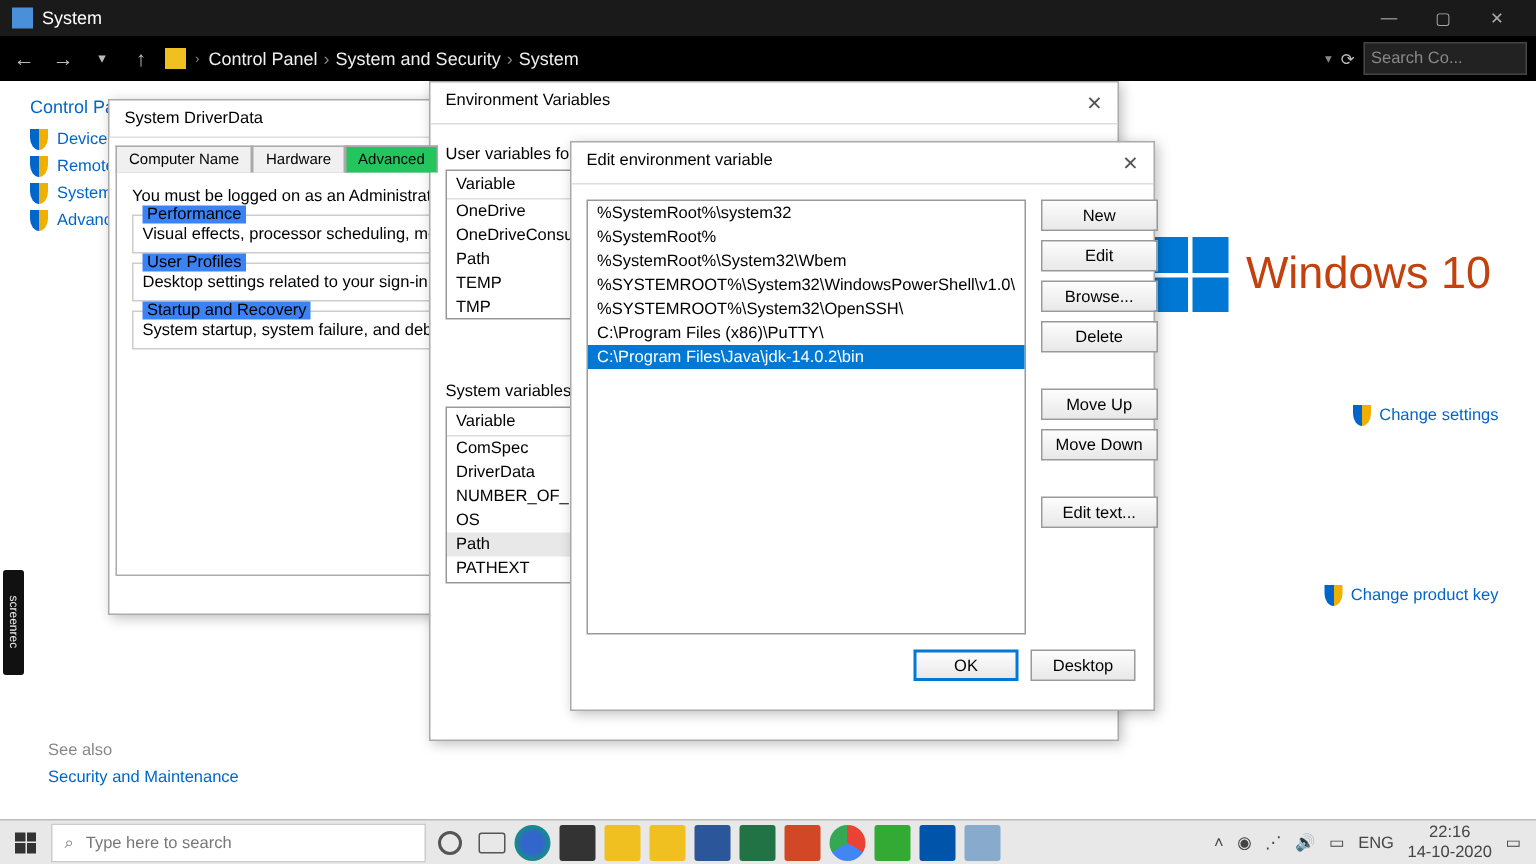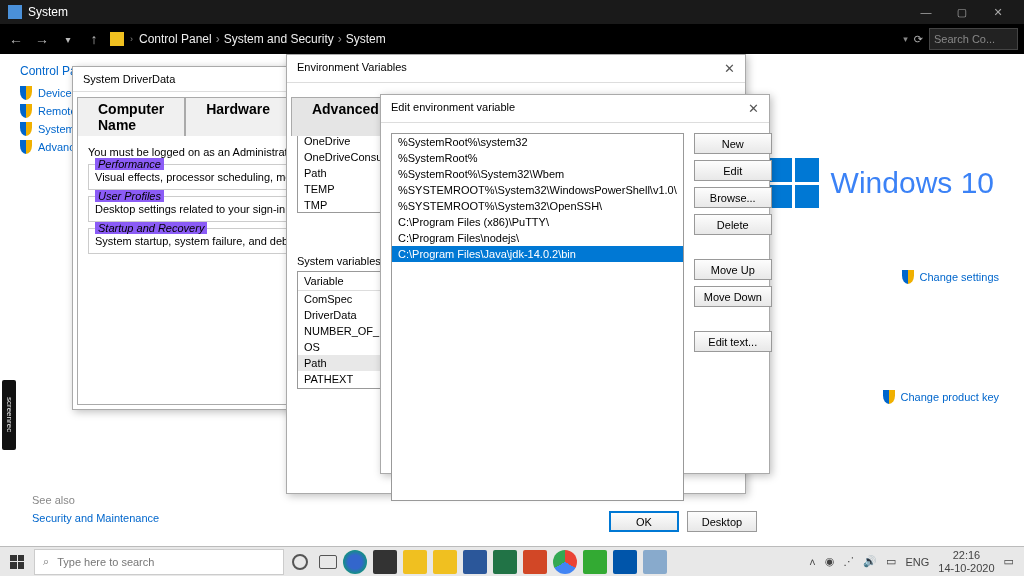--- a/index.html
+++ b/index.html
@@ -8,57 +8,57 @@
 .titlebar .ticon{width:14px;height:14px;background:#4a90d9;margin-right:6px;}
 .titlebar .ttitle{flex:1;font-size:12px;}
 .titlebar .tbtn{width:36px;height:24px;display:flex;align-items:center;justify-content:center;color:#aaa;}
 .navbar{height:30px;background:#000;color:#fff;display:flex;align-items:center;padding:0 6px;gap:6px;}
 .navbar .arrow{width:20px;text-align:center;color:#bbb;font-size:14px;}
 .navbar .upicon{width:14px;height:14px;background:#f0c020;display:inline-block;}
 .navbar .crumb{display:flex;align-items:center;gap:4px;color:#eee;}
 .navbar .crumb span{font-size:12px;}
 .navbar .sep{color:#888;font-size:9px;}
 .navbar .spacer{flex:1;}
-.navbar .search{width:89px;height:22px;background:#222;border:1px solid #444;color:#888;padding:0 4px;display:flex;align-items:center;}
+.navbar .search{width:109px;height:22px;background:#222;border:1px solid #444;color:#888;padding:0 4px;display:flex;align-items:center;}
 .content{position:absolute;top:54px;left:0;right:0;bottom:30px;background:#fff;padding:10px 20px;}
 .leftcol{width:120px;}
 .cphead{color:#0066cc;font-size:12px;margin-bottom:8px;}
 .sideitem{display:flex;align-items:center;gap:6px;color:#0066cc;margin:4px 0;font-size:11px;}
 .shield{width:12px;height:14px;background:linear-gradient(90deg,#0066cc 50%,#f0b000 50%);border-radius:0 0 50% 50%/0 0 60% 60%;display:inline-block;}
 .brand{position:absolute;top:104px;right:30px;display:flex;align-items:center;gap:12px;}
 .winlogo{width:50px;height:50px;display:grid;grid-template-columns:1fr 1fr;grid-template-rows:1fr 1fr;gap:3px;}
 .winlogo div{background:#0078d4;}
-.brandtxt{color:#3b82f6;font-size:30px;font-weight:300;}
+.brandtxt{color:#c2410c;font-size:30px;font-weight:300;}
 .actionlink{position:absolute;right:25px;display:flex;align-items:center;gap:6px;color:#0066cc;font-size:11px;margin-left:18px;}
 .seealso{position:absolute;bottom:52px;left:20px;font-size:11px;margin-left:12px;}
 .seealso .hdr{color:#888;margin-bottom:6px;}
 .seealso .lnk{color:#0066cc;}
 .dialog{position:absolute;background:#fff;border:1px solid #aaa;box-shadow:2px 2px 8px rgba(0,0,0,0.25);}
 .dialog .dtitle{padding:6px 10px;font-size:12px;border-bottom:1px solid #ddd;display:flex;}
 .dialog .dclose{margin-left:auto;color:#555;font-size:13px;}
 #sysprops{top:66px;left:72px;width:370px;height:344px;}
 #sysprops .tabs{display:flex;gap:0;padding:4px 4px 0;background:#fff;}
-#sysprops .tab{padding:3px 20px;border:1px solid #aaa;border-bottom:none;background:#f0f0f0;font-size:14px;position:relative;top:1px;font-weight:bold;}
-#sysprops .tab.active{background:#e5e5e5;z-index:2;}
+#sysprops .tab{padding:3px 8px;border:1px solid #aaa;border-bottom:none;background:#f0f0f0;font-size:10px;position:relative;top:1px;}
+#sysprops .tab.active{background:#22c55e;z-index:2;}
 #sysprops .tabbody{border:1px solid #aaa;margin:0 4px 4px;padding:10px;height:270px;}
 #sysprops .grp{border:1px solid #ccc;margin:6px 0;padding:6px;position:relative;}
-#sysprops .grplbl{position:absolute;top:-7px;left:6px;background:#8b5cf6;padding:0 3px;font-size:11px;font-style:italic;}
+#sysprops .grplbl{position:absolute;top:-7px;left:6px;background:#3b82f6;padding:0 3px;font-size:11px;}
 #sysprops .note{font-size:11px;margin-bottom:6px;}
 #sysprops .btnbar{display:flex;justify-content:flex-end;gap:6px;padding:6px;}
 .wbtn{min-width:70px;height:21px;border:1px solid #999;background:linear-gradient(#fdfdfd,#e8e8e8);font-size:11px;display:flex;align-items:center;justify-content:center;}
 #envvars{top:54px;left:286px;width:460px;height:440px;}
 #envvars .body{padding:10px;}
 #envvars .sect{font-size:11px;margin:4px 0;}
 #envvars .listbox{border:1px solid #999;height:100px;margin:4px 0 8px;background:#fff;overflow:hidden;}
 #envvars .lhdr{background:#fff;border-bottom:1px solid #ddd;padding:3px 6px;font-size:11px;}
 #envvars .lrow{padding:2px 6px;font-size:11px;}
 #envvars .lrow.sel{background:#e8e8e8;}
 #editenv{top:94px;left:380px;width:390px;height:380px;z-index:10;}
 #editenv .body{padding:10px;display:flex;gap:10px;}
-#editenv .pathlist{flex:1;border:1px solid #999;height:368px;background:#fff;}
+#editenv .pathlist{flex:1;border:1px solid #999;height:290px;background:#fff;}
 #editenv .prow{padding:2px 6px;font-size:11px;white-space:nowrap;overflow:hidden;}
 #editenv .prow.sel{background:#0078d4;color:#fff;}
 #editenv .sidebtns{width:78px;display:flex;flex-direction:column;gap:6px;}
 #editenv .sidebtns .wbtn{width:78px;}
 #editenv .sidebtns .gap{height:12px;}
 #editenv .foot{display:flex;justify-content:flex-end;gap:8px;padding:0 12px 10px;}
 #editenv .foot .wbtn.primary{border:2px solid #0078d4;}
 .taskbar{position:absolute;bottom:0;left:0;right:0;height:30px;background:#e8e8e8;border-top:1px solid #bbb;display:flex;align-items:center;}
 .taskbar .start{width:34px;height:30px;display:flex;align-items:center;justify-content:center;}
 .taskbar .winmini{width:14px;height:14px;display:grid;grid-template-columns:1fr 1fr;grid-template-rows:1fr 1fr;gap:1px;}
@@ -220,21 +220,20 @@
       <span class="dclose">✕</span>
     </div>
   <div class="body">
     <div class="pathlist">
       <div class="prow">%SystemRoot%\system32</div>
       <div class="prow">%SystemRoot%</div>
       <div class="prow">%SystemRoot%\System32\Wbem</div>
       <div class="prow">%SYSTEMROOT%\System32\WindowsPowerShell\v1.0\</div>
       <div class="prow">%SYSTEMROOT%\System32\OpenSSH\</div>
       <div class="prow">C:\Program Files (x86)\PuTTY\</div>
-      <div class="prow">C:\Program Files\nodejs\</div>
       <div class="prow sel">C:\Program Files\Java\jdk-14.0.2\bin</div>
     </div>
     <div class="sidebtns">
       <div class="wbtn">New</div>
       <div class="wbtn">Edit</div>
       <div class="wbtn">Browse...</div>
       <div class="wbtn">Delete</div>
       <div class="gap"></div>
       <div class="wbtn">Move Up</div>
       <div class="wbtn">Move Down</div>

